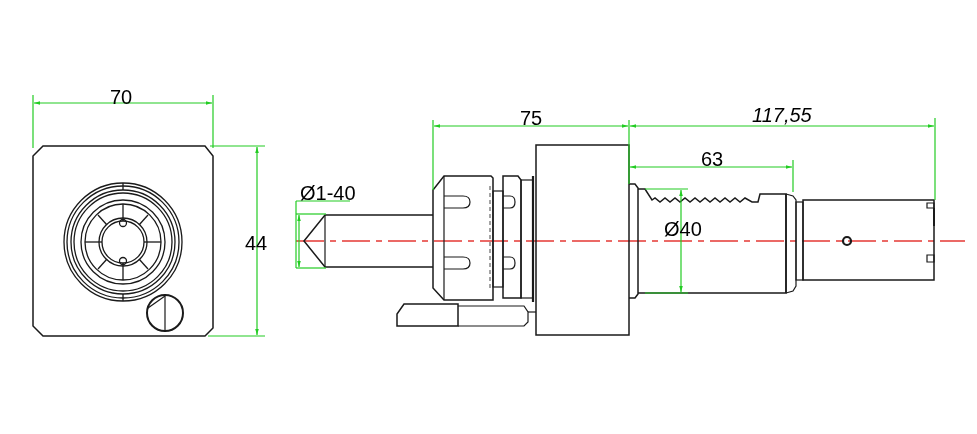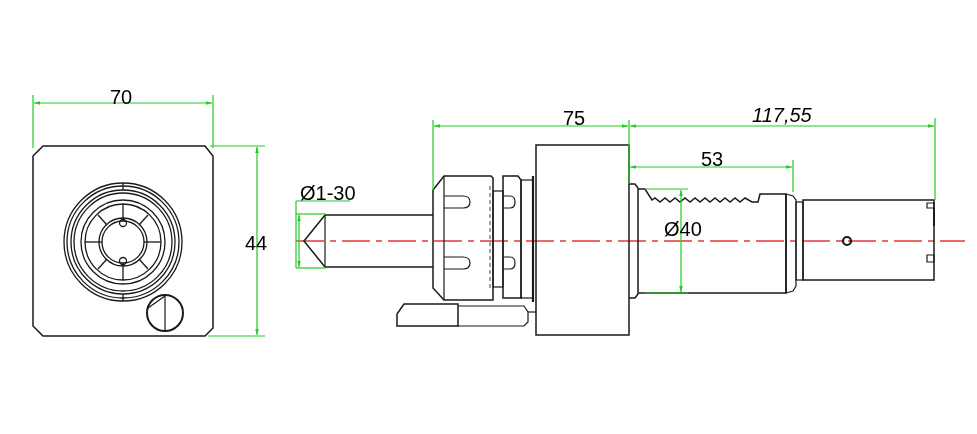--- a/index.html
+++ b/index.html
@@ -122,17 +122,17 @@
     <line x1="630" y1="167" x2="792" y2="167" marker-start="url(#arr)" marker-end="url(#arr)"></line>
 
     <line x1="645" y1="189" x2="688" y2="189"></line>
     <line x1="645" y1="293" x2="688" y2="293"></line>
     <line x1="681" y1="190" x2="681" y2="292" marker-start="url(#arr)" marker-end="url(#arr)"></line>
   </g>
 </svg>
 
 <div class="dimtext" style="left:110px; top:87px;">70</div>
 <div class="dimtext" style="left:245px; top:233px;">44</div>
-<div class="dimtext" style="left:300px; top:183px;">Ø1-30</div>
-<div class="dimtext" style="left:520px; top:108px;margin-left:43px;">75</div>
+<div class="dimtext" style="left:300px; top:183px;">Ø1-40</div>
+<div class="dimtext" style="left:520px; top:108px;">75</div>
 <div class="dimtext" style="left:752px; top:105px;font-style:italic;">117,55</div>
-<div class="dimtext" style="left:701px; top:149px;">53</div>
+<div class="dimtext" style="left:701px; top:149px;">63</div>
 <div class="dimtext" style="left:664px; top:219px;">Ø40</div>
 
 </body></html>

